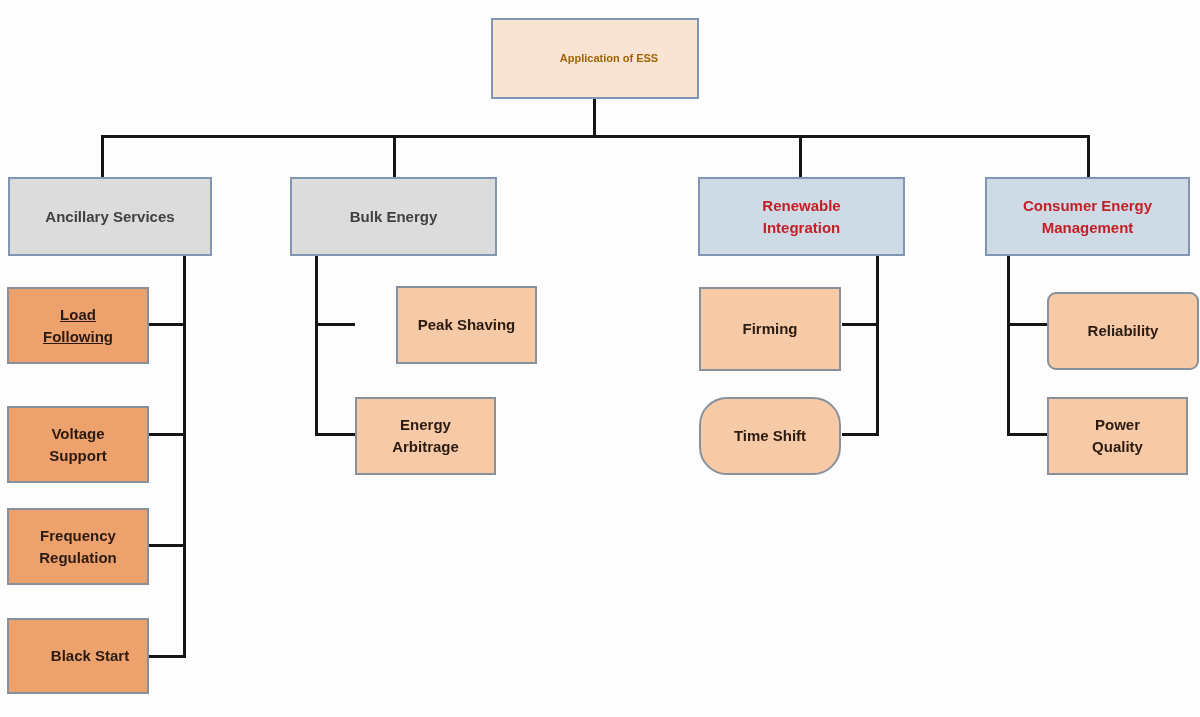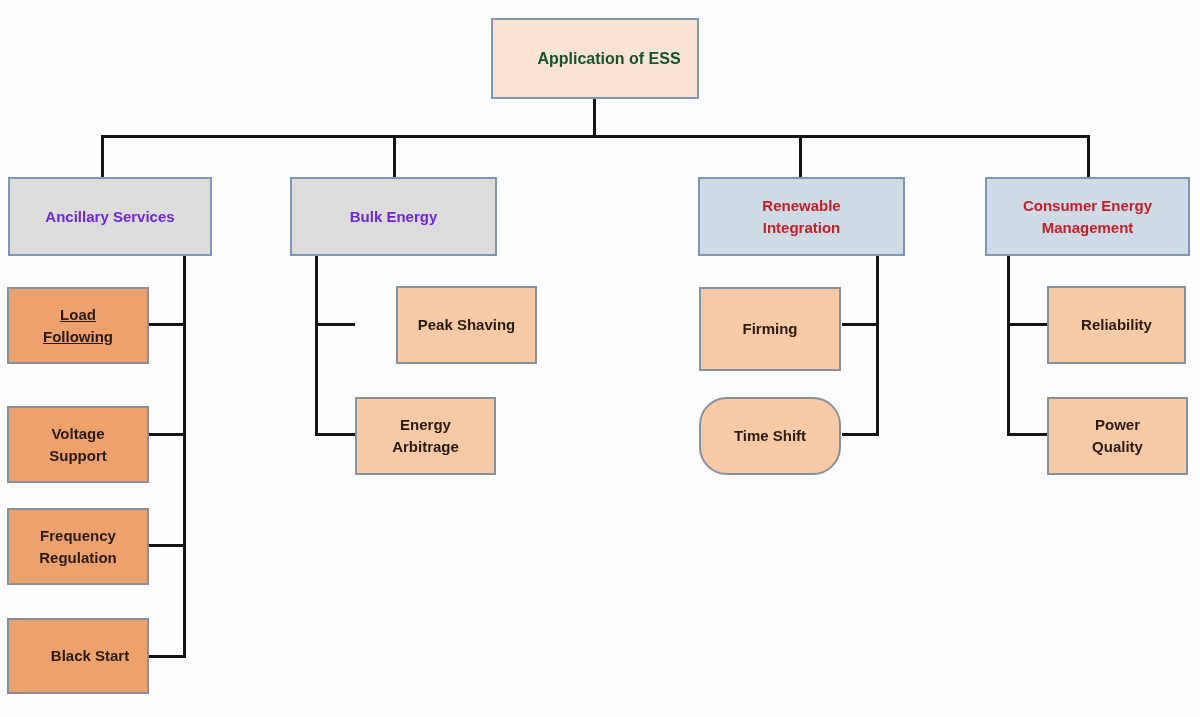--- a/index.html
+++ b/index.html
@@ -18,28 +18,28 @@
     align-items: center;
     justify-content: center;
     text-align: center;
     font-weight: bold;
     white-space: pre-line;
     line-height: 1.45;
   }
   .root-box {
     background: #f9e3d3;
     border: 2px solid #8096b3;
-    color: #14532d;
-    font-size: 16px;
+    color: #a16207;
+    font-size: 11px;
     padding-left: 28px;
   }
   .header-gray {
     background: #dcdcdc;
     border: 2px solid #8096b3;
-    color: #6d28d9;
+    color: #404040;
     font-size: 15px;
   }
   .header-blue {
     background: #cfdae7;
     border: 2px solid #8096b3;
     color: #c22026;
     font-size: 15px;
   }
   .child-orange {
     background: #eda26e;
@@ -102,17 +102,17 @@
 Regulation</div>
   <div class="box child-orange" style="left:7px; top:618px; width:142px; height:76px;padding-left:24px;">Black Start</div>
 
   <div class="box child-peach" style="left:355px; top:286px; width:141px; height:78px;margin-left:41px;">Peak Shaving</div>
   <div class="box child-peach" style="left:355px; top:397px; width:141px; height:78px;">Energy
 Arbitrage</div>
 
   <div class="box child-peach" style="left:699px; top:287px; width:142px; height:84px;">Firming</div>
   <div class="box child-peach" style="left:699px; top:397px; width:142px; height:78px;border-radius:28px;">Time Shift</div>
 
-  <div class="box child-peach" style="left:1047px; top:286px; width:139px; height:78px;">Reliability</div>
+  <div class="box child-peach" style="left:1047px; top:292px; width:152px; height:78px;border-radius:9px;">Reliability</div>
   <div class="box child-peach" style="left:1047px; top:397px; width:141px; height:78px;">Power
 Quality</div>
 
 </div>
 
 </body></html>

